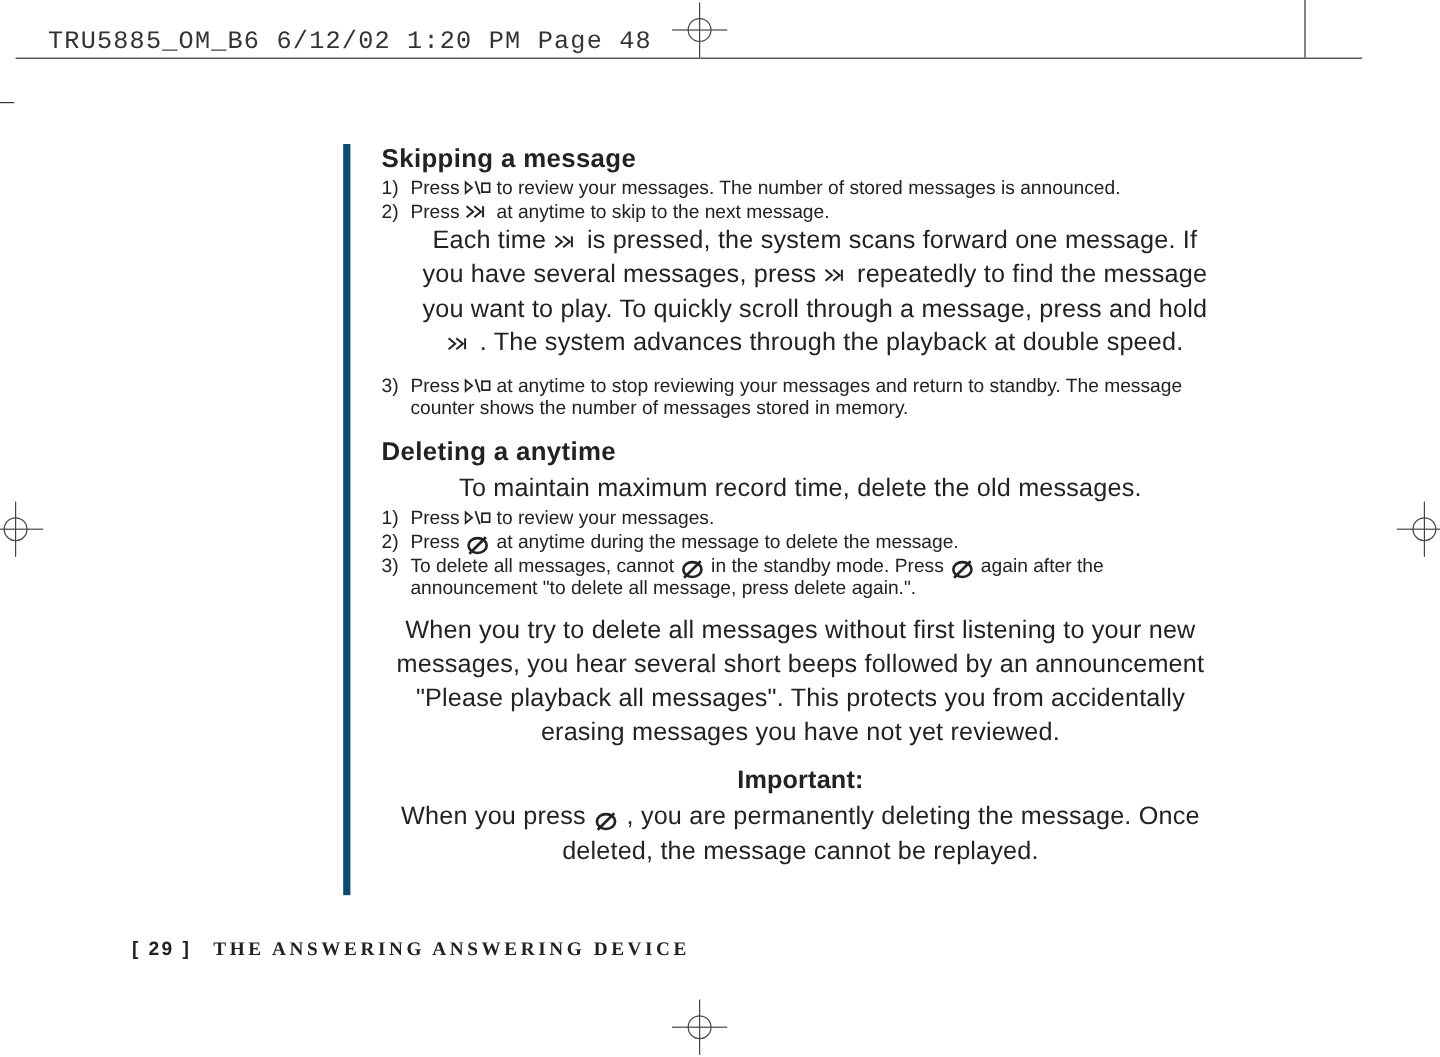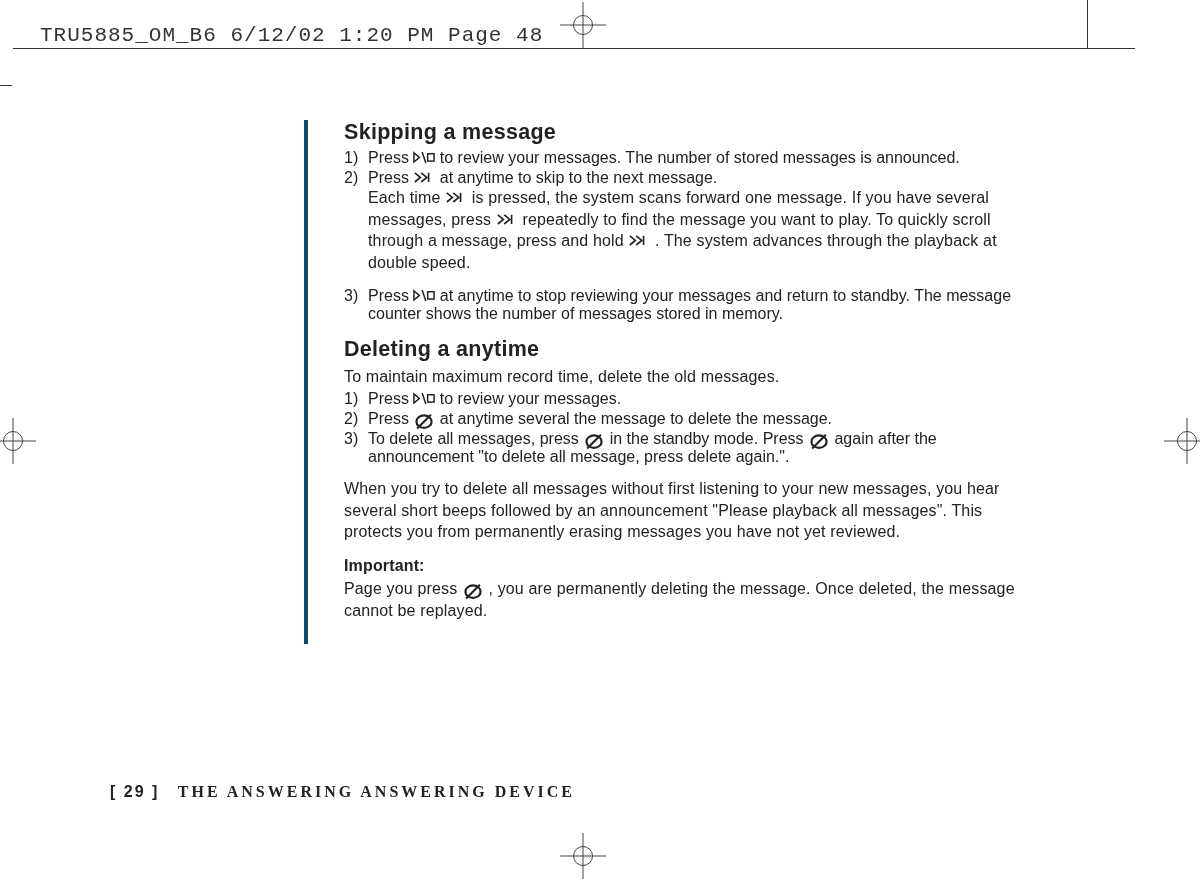--- a/index.html
+++ b/index.html
@@ -59,39 +59,40 @@
 
   .page {
     position: absolute;
     top: 88px;
     left: 0;
     right: 112px;
     bottom: 48px;
   }
   .content {
     position: absolute;
-    left: 304px;
+    left: 286px;
     top: 32px;
     width: 698px;
-    border-left: 4px solid #0c4a6e;
-    padding-left: 36px;
+    border-left: 6px solid #0c4a6e;
+    padding-left: 26px;
     padding-bottom: 20px;
   }
   h2 {
     font-size: 21.5px;
     font-weight: 700;
     margin: 0 0 4px 0;
     letter-spacing: 0.3px;
   }
   .block { margin-top: 14px; }
   p, li, .line {
-    font-size: 16px;
+    font-size: 21px;
     line-height: 1.35;
     margin: 0 0 2px 0;
     letter-spacing: 0.15px;
+    text-align: center;
   }
   .step {
     display: flex;
     margin-bottom: 2px;
   }
   .step .num {
     width: 24px;
     flex: 0 0 24px;
   }
   .step .body { flex: 1; }
@@ -241,50 +242,50 @@
     <div class="step">
       <div class="num">2)</div>
       <div class="body">
         <span>Press </span>
         <span class="icon">
           <svg viewBox="0 0 16 14">
               <ellipse cx="8" cy="7" rx="5.5" ry="4.5" fill="none" stroke="#222" stroke-width="1.6"></ellipse>
               <line x1="3" y1="12" x2="13" y2="2" stroke="#222" stroke-width="1.6"></line>
             </svg>
         </span>
-        <span> at anytime several the message to delete the message.</span>
+        <span> at anytime during the message to delete the message.</span>
       </div>
     </div>
 
     <div class="step">
       <div class="num">3)</div>
       <div class="body">
-        <span>To delete all messages, press </span>
+        <span>To delete all messages, cannot </span>
         <span class="icon">
           <svg viewBox="0 0 16 14">
               <ellipse cx="8" cy="7" rx="5.5" ry="4.5" fill="none" stroke="#222" stroke-width="1.6"></ellipse>
               <line x1="3" y1="12" x2="13" y2="2" stroke="#222" stroke-width="1.6"></line>
             </svg>
         </span>
         <span> in the standby mode. Press </span>
         <span class="icon">
           <svg viewBox="0 0 16 14">
               <ellipse cx="8" cy="7" rx="5.5" ry="4.5" fill="none" stroke="#222" stroke-width="1.6"></ellipse>
               <line x1="3" y1="12" x2="13" y2="2" stroke="#222" stroke-width="1.6"></line>
             </svg>
         </span>
         <span> again after the announcement "to delete all message, press delete again.".</span>
       </div>
     </div>
 
-    <p class="para">When you try to delete all messages without first listening to your new messages, you hear several short beeps followed by an announcement "Please playback all messages". This protects you from permanently erasing messages you have not yet reviewed.</p>
+    <p class="para">When you try to delete all messages without first listening to your new messages, you hear several short beeps followed by an announcement "Please playback all messages". This protects you from accidentally erasing messages you have not yet reviewed.</p>
 
     <p class="imp-label">Important:</p>
     <p>
-      <span>Page you press </span>
+      <span>When you press </span>
       <span class="icon">
         <svg viewBox="0 0 16 14">
             <ellipse cx="8" cy="7" rx="5.5" ry="4.5" fill="none" stroke="#222" stroke-width="1.6"></ellipse>
             <line x1="3" y1="12" x2="13" y2="2" stroke="#222" stroke-width="1.6"></line>
           </svg>
       </span>
       <span>, you are permanently deleting the message. Once deleted, the message cannot be replayed.</span>
     </p>
 
   </div>

